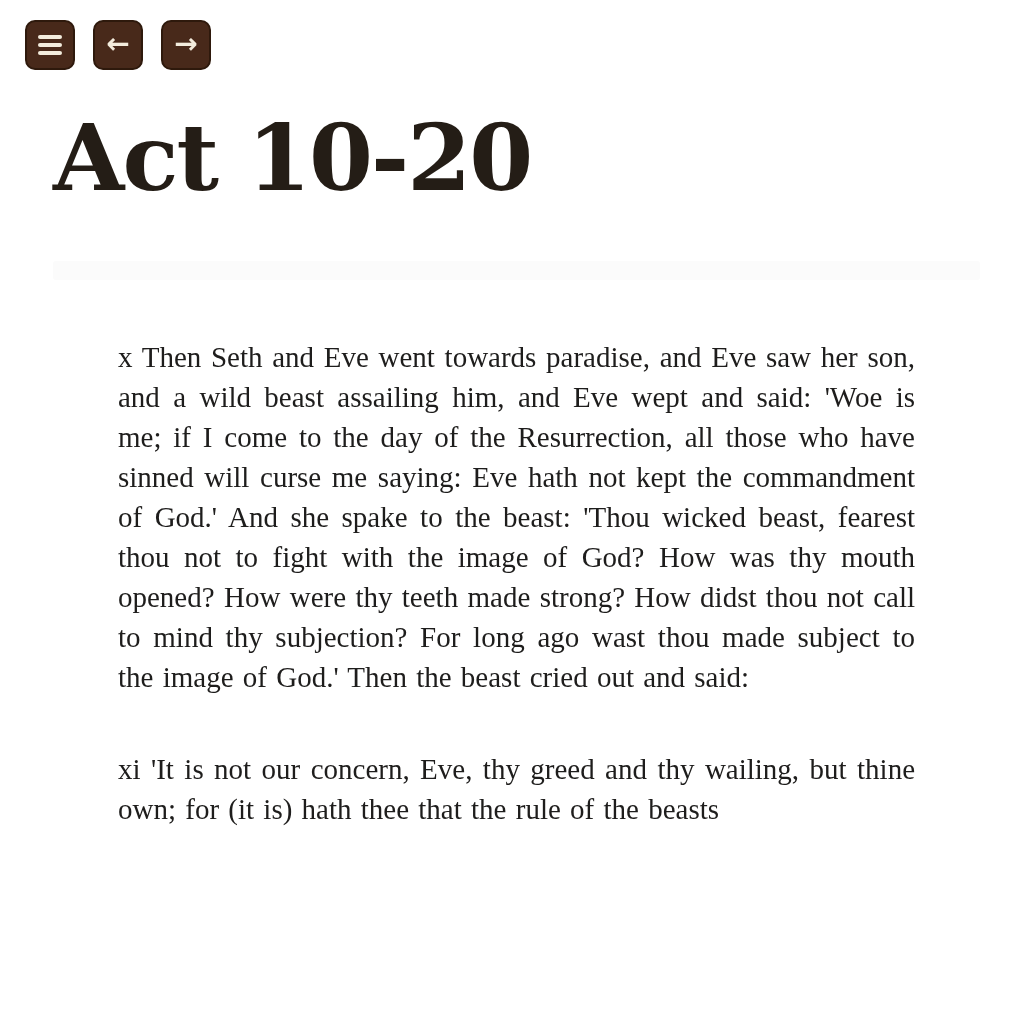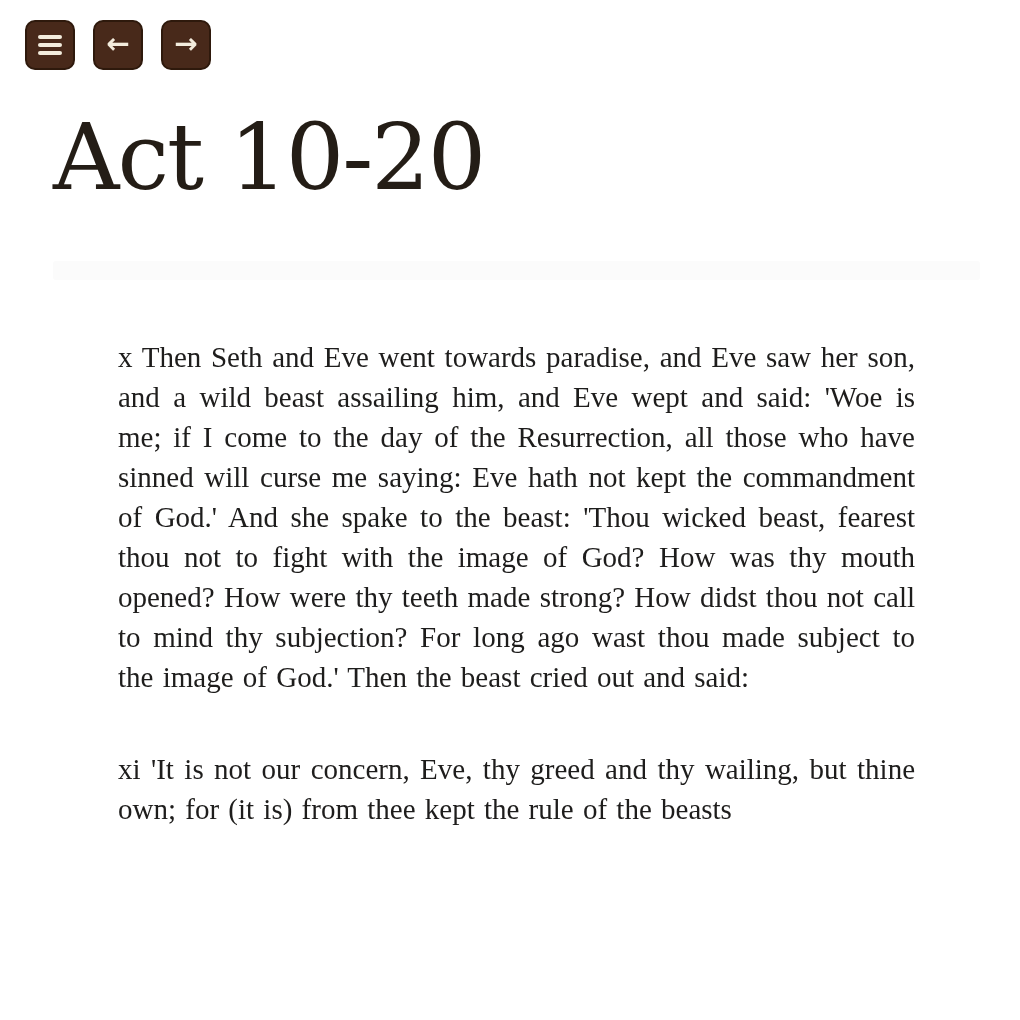--- a/index.html
+++ b/index.html
@@ -34,21 +34,21 @@
     font-family: "DejaVu Sans", sans-serif;
     font-size: 28px; font-weight: bold;
     color: #f3ecdd; line-height: 1;
     transform: translateY(-1px);
   }
 
   
   .title {
     position: absolute; left: 53px; top: 104px;
     font-family: "DejaVu Serif", serif;
-    font-weight: normal;
+    font-weight: bold;
     font-size: 92px;
     letter-spacing: -2px;
     color: #241d16;
     white-space: nowrap;
   }
 
   
   .divider {
     position: absolute; left: 53px; top: 261px;
     width: 927px; height: 19px;
@@ -89,16 +89,16 @@
       <span class="arrow-glyph">→</span>
     </button>
   </div>
 
   <h1 class="title">Act 10-20</h1>
 
   <div class="divider"></div>
 
   <div class="reader">
     <p>x Then Seth and Eve went towards paradise, and Eve saw her son, and a wild beast assailing him, and Eve wept and said: 'Woe is me; if I come to the day of the Resurrection, all those who have sinned will curse me saying: Eve hath not kept the commandment of God.' And she spake to the beast: 'Thou wicked beast, fearest thou not to fight with the image of God? How was thy mouth opened? How were thy teeth made strong? How didst thou not call to mind thy subjection? For long ago wast thou made subject to the image of God.' Then the beast cried out and said:</p>
-    <p>xi 'It is not our concern, Eve, thy greed and thy wailing, but thine own; for (it is) from thee kept the rule of the beasts</p>
+    <p>xi 'It is not our concern, Eve, thy greed and thy wailing, but thine own; for (it is) hath thee that the rule of the beasts</p>
   </div>
 
 </div>
 
 </body></html>

